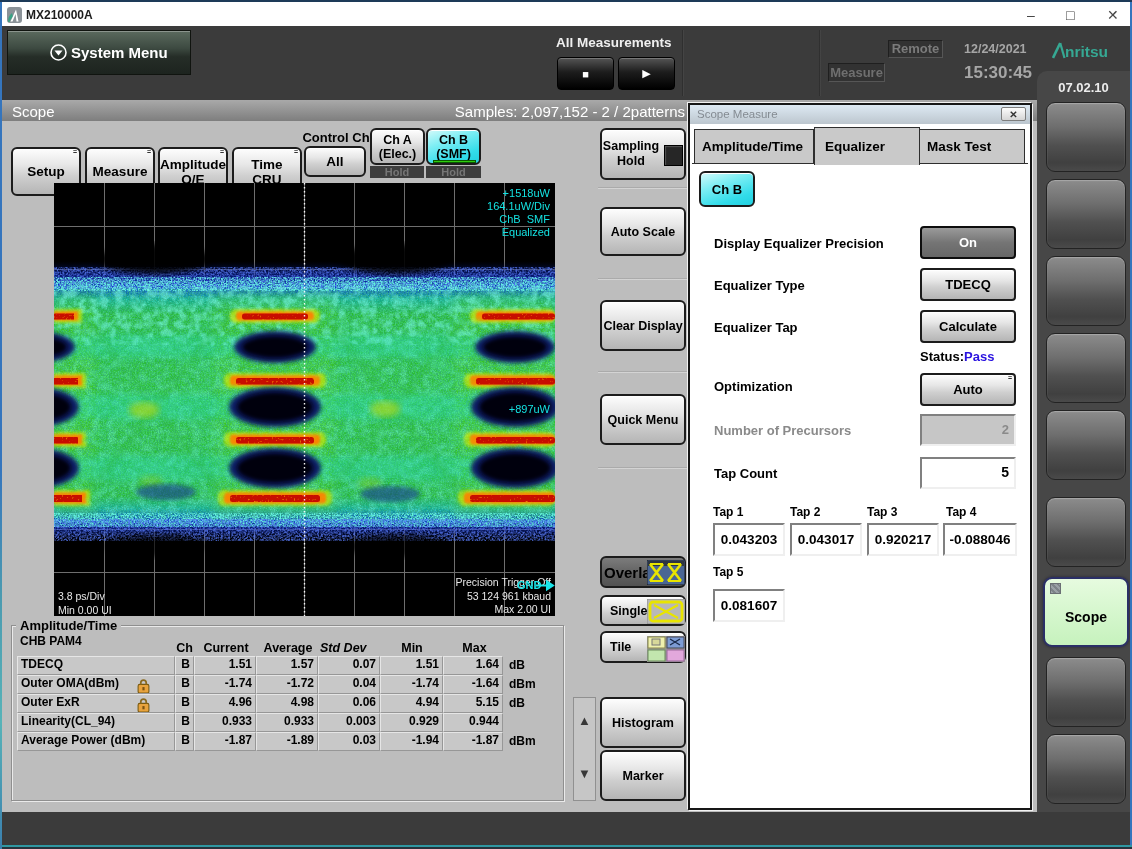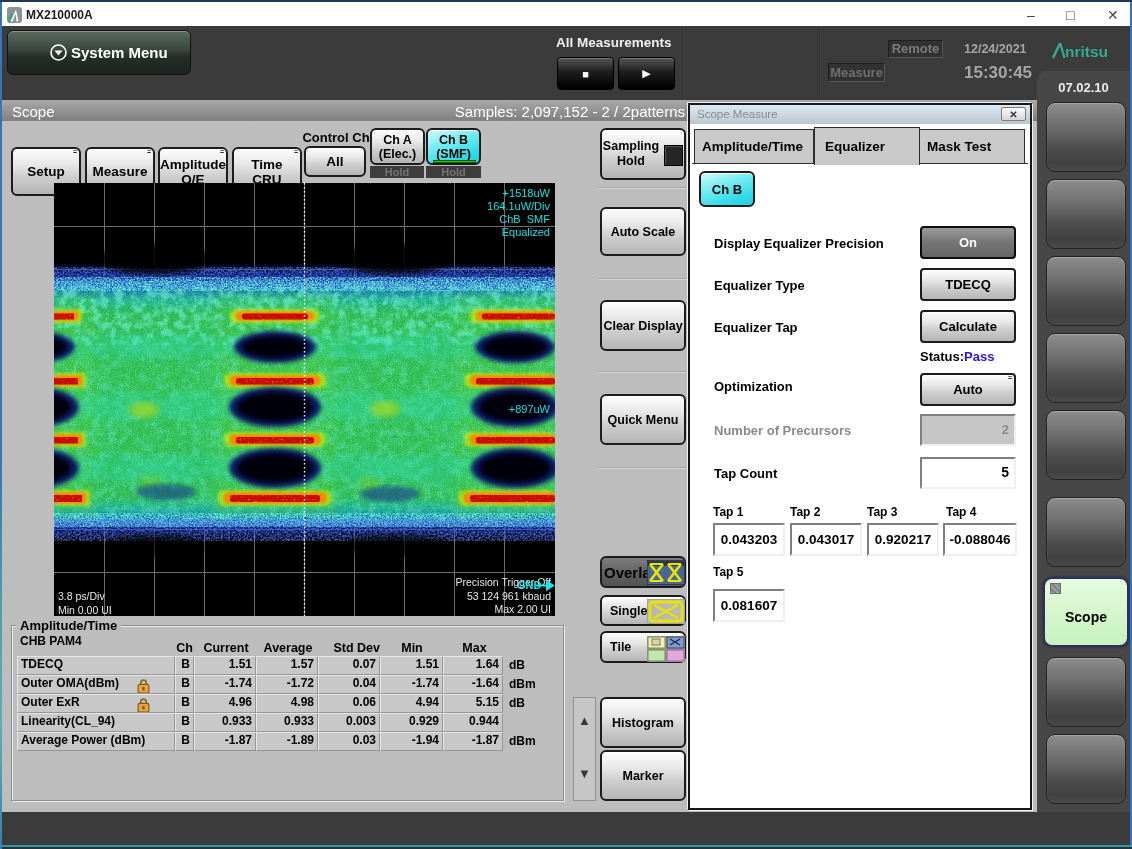--- a/index.html
+++ b/index.html
@@ -3,21 +3,21 @@
 *{margin:0;padding:0;box-sizing:border-box;font-family:"Liberation Sans",sans-serif;}
 html,body{width:1132px;height:849px;overflow:hidden;}
 #root{position:absolute;top:0;left:0;width:1132px;height:849px;background:#bdbdbd;}
 .abs{position:absolute;}
 
 #topline{top:0;left:0;width:1132px;height:2px;background:#1d3a58;}
 #titlebar{top:2px;left:2px;width:1128px;height:24px;background:#ffffff;}
 #titletext{left:24px;top:6px;font-size:12px;color:#1c1c1c;font-weight:bold;}
 .wbtn{top:5px;font-size:14px;color:#474747;}
 #toolbar{top:26px;left:2px;width:1128px;height:74px;background:#3b3b3b;}
-#sysmenu{left:5px;top:4px;width:184px;height:45px;border:1px solid #10140f;border-radius:6px;
+#sysmenu{left:5px;top:4px;width:184px;height:45px;border:1px solid #10140f;border-radius:0;
  background:linear-gradient(180deg,#5b6a5e 0%,#3d4a41 40%,#252d27 60%,#1d241f 100%);
  box-shadow:inset 0 1px 0 #8b948d;color:#fff;font-weight:bold;font-size:15px;}
 #sysmenu .lbl{position:absolute;left:63px;top:13px;}
 .tsep{top:4px;width:2px;height:66px;background:linear-gradient(90deg,#252525,#4e4e4e);}
 #allmeas{left:554px;top:9px;color:#efefef;font-weight:bold;font-size:13.5px;}
 .blackbtn{top:31px;width:57px;height:33px;border-radius:4px;border:1px solid #000;
  background:linear-gradient(180deg,#555 0%,#1d1d1d 45%,#000 100%);box-shadow:inset 0 1px 0 #777;}
 .blackbtn span{position:absolute;left:0;top:0;width:100%;height:100%;display:flex;align-items:center;justify-content:center;color:#fff;font-size:11px;}
 .dgbox{background:#323232;border-top:1px solid #1f1f1f;border-left:1px solid #1f1f1f;border-bottom:1px solid #565656;border-right:1px solid #565656;color:#6f6f6f;font-weight:bold;font-size:13px;text-align:center;}
 #dt1{left:962px;top:16px;color:#a6a6a6;font-weight:bold;font-size:12.5px;}
@@ -431,21 +431,21 @@
   <div class="abs btn midbtn" style="top:750px;height:51px;">
       <div class="c">Marker</div>
     </div>
 
   <div class="abs" id="fset"></div>
   <div class="abs" id="fsetlegend">Amplitude/Time</div>
   <div class="abs" id="chbpam">CHB PAM4</div>
   <div class="abs th" style="left:176px;width:17px;text-align:right;">Ch</div>
   <div class="abs th" style="left:196px;width:60px;text-align:center;">Current</div>
   <div class="abs th" style="left:258px;width:60px;text-align:center;">Average</div>
-  <div class="abs th" style="left:320px;width:60px;text-align:right;">Std Dev</div>
+  <div class="abs th" style="left:320px;width:60px;text-align:left;font-style:italic;">Std Dev</div>
   <div class="abs th" style="left:382px;width:60px;text-align:center;">Min</div>
   <div class="abs th" style="left:446px;width:57px;text-align:center;">Max</div>
   <div id="tablerows">
 
     <div class="abs cell cl" style="left:17px;top:656px;width:158px;height:19px;">TDECQ</div>
     <div class="abs cell cr" style="left:175px;top:656px;width:19px;height:19px;">B</div>
     <div class="abs cell cr" style="left:194px;top:656px;width:62px;height:19px;">1.51</div>
     <div class="abs cell cr" style="left:256px;top:656px;width:62px;height:19px;">1.57</div>
     <div class="abs cell cr" style="left:318px;top:656px;width:62px;height:19px;">0.07</div>
     <div class="abs cell cr" style="left:380px;top:656px;width:63px;height:19px;">1.51</div>

